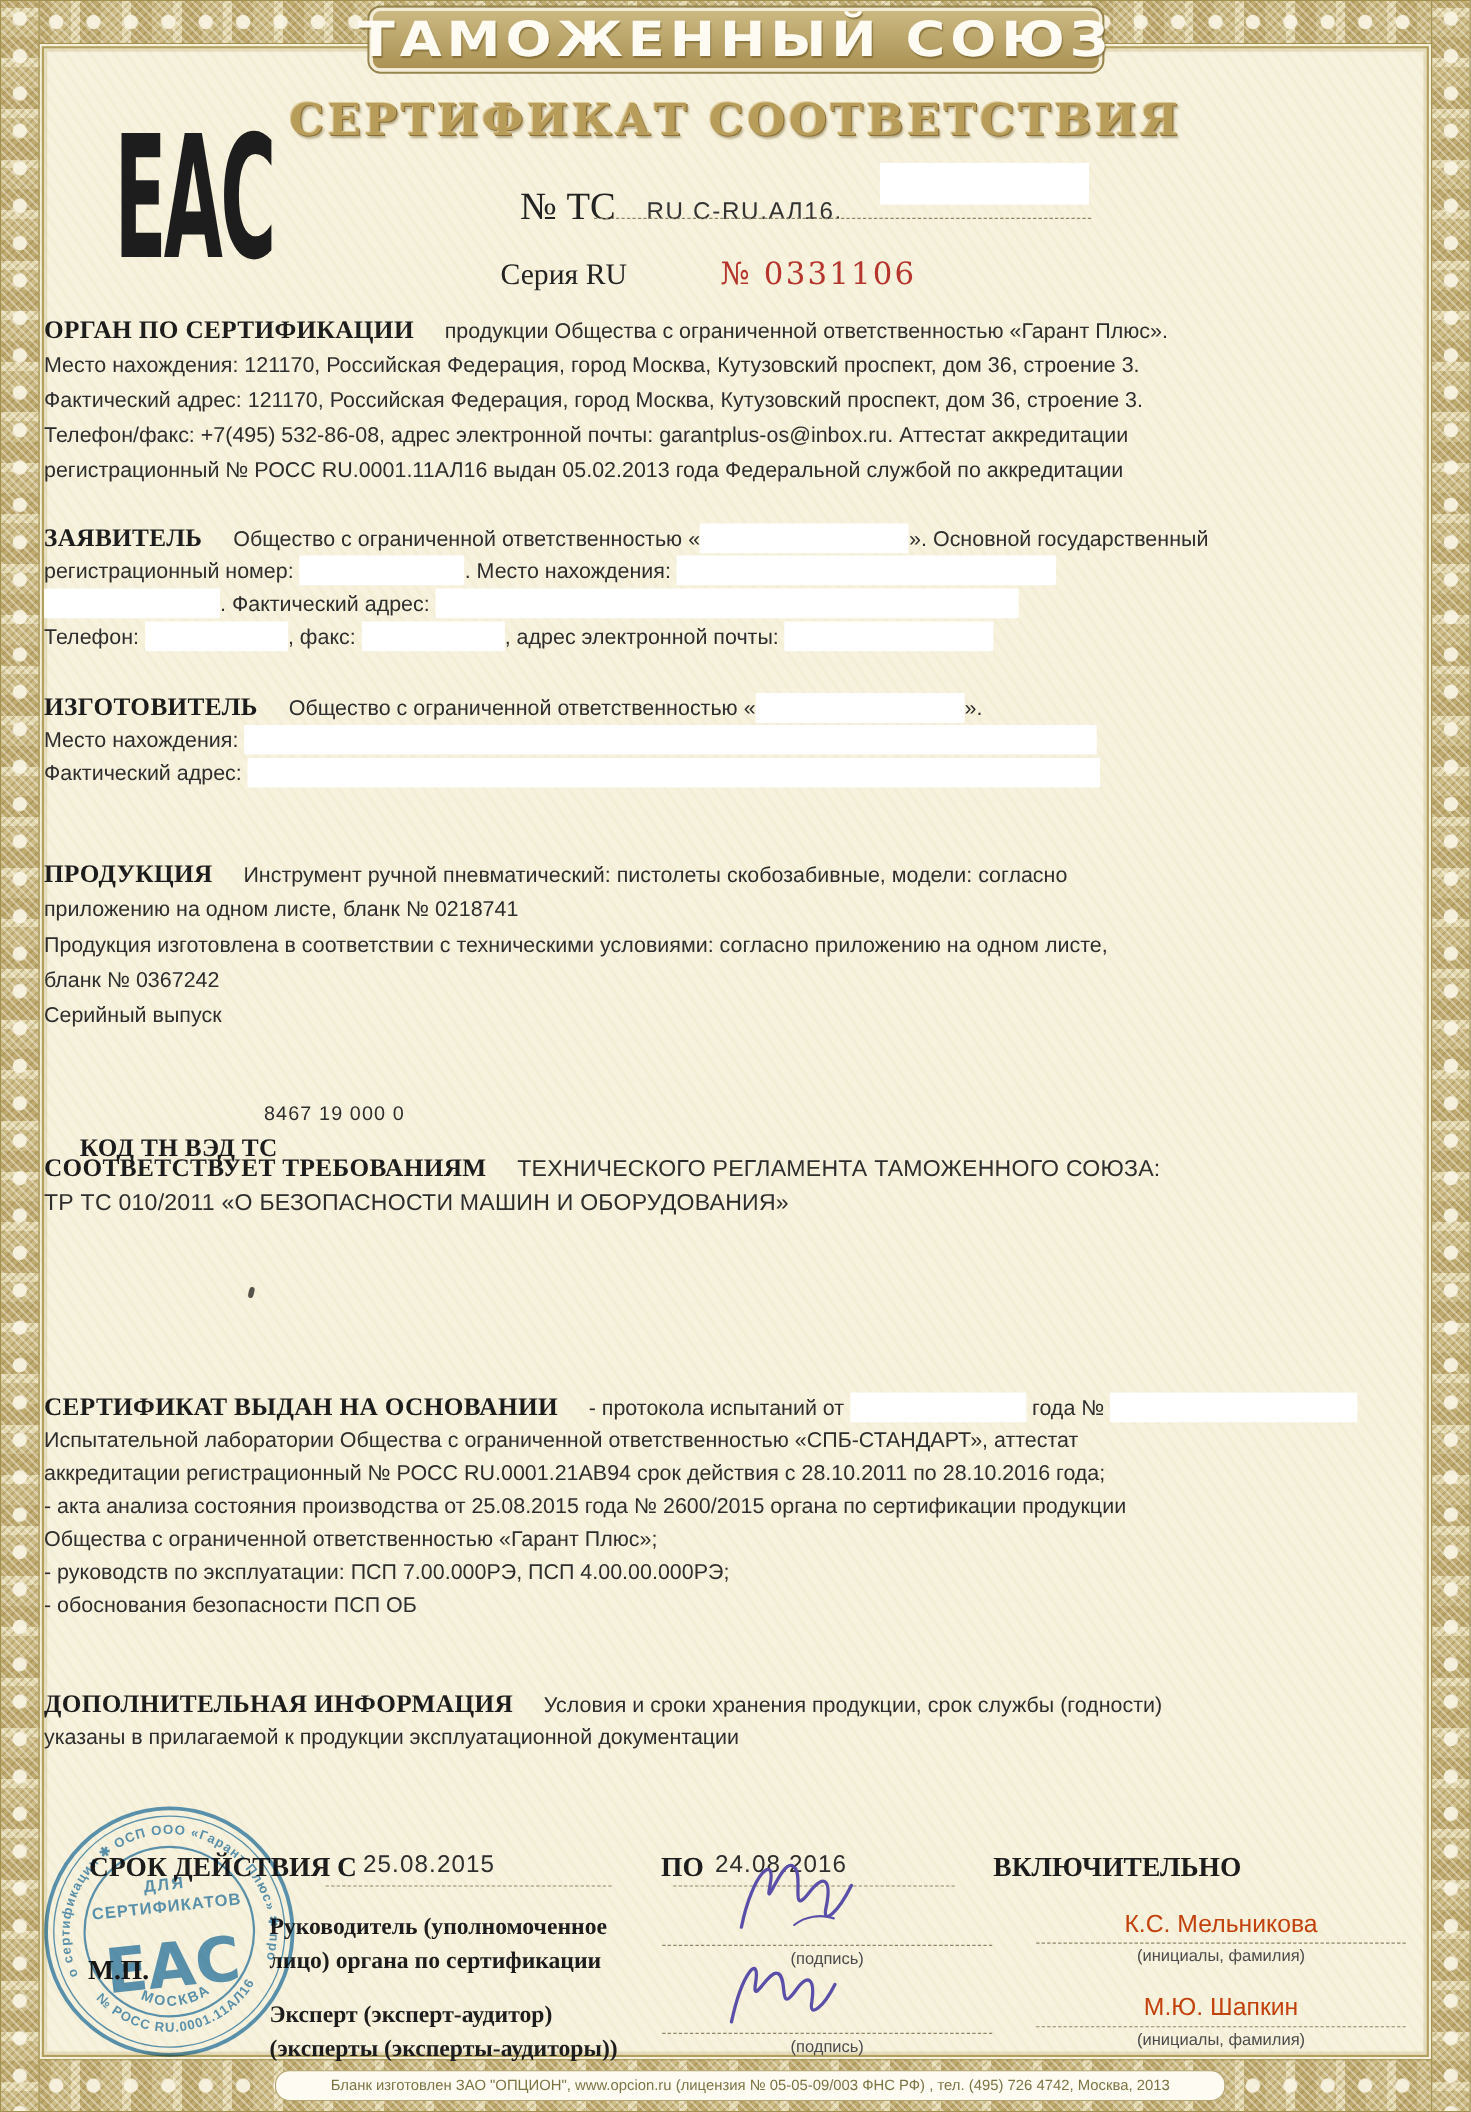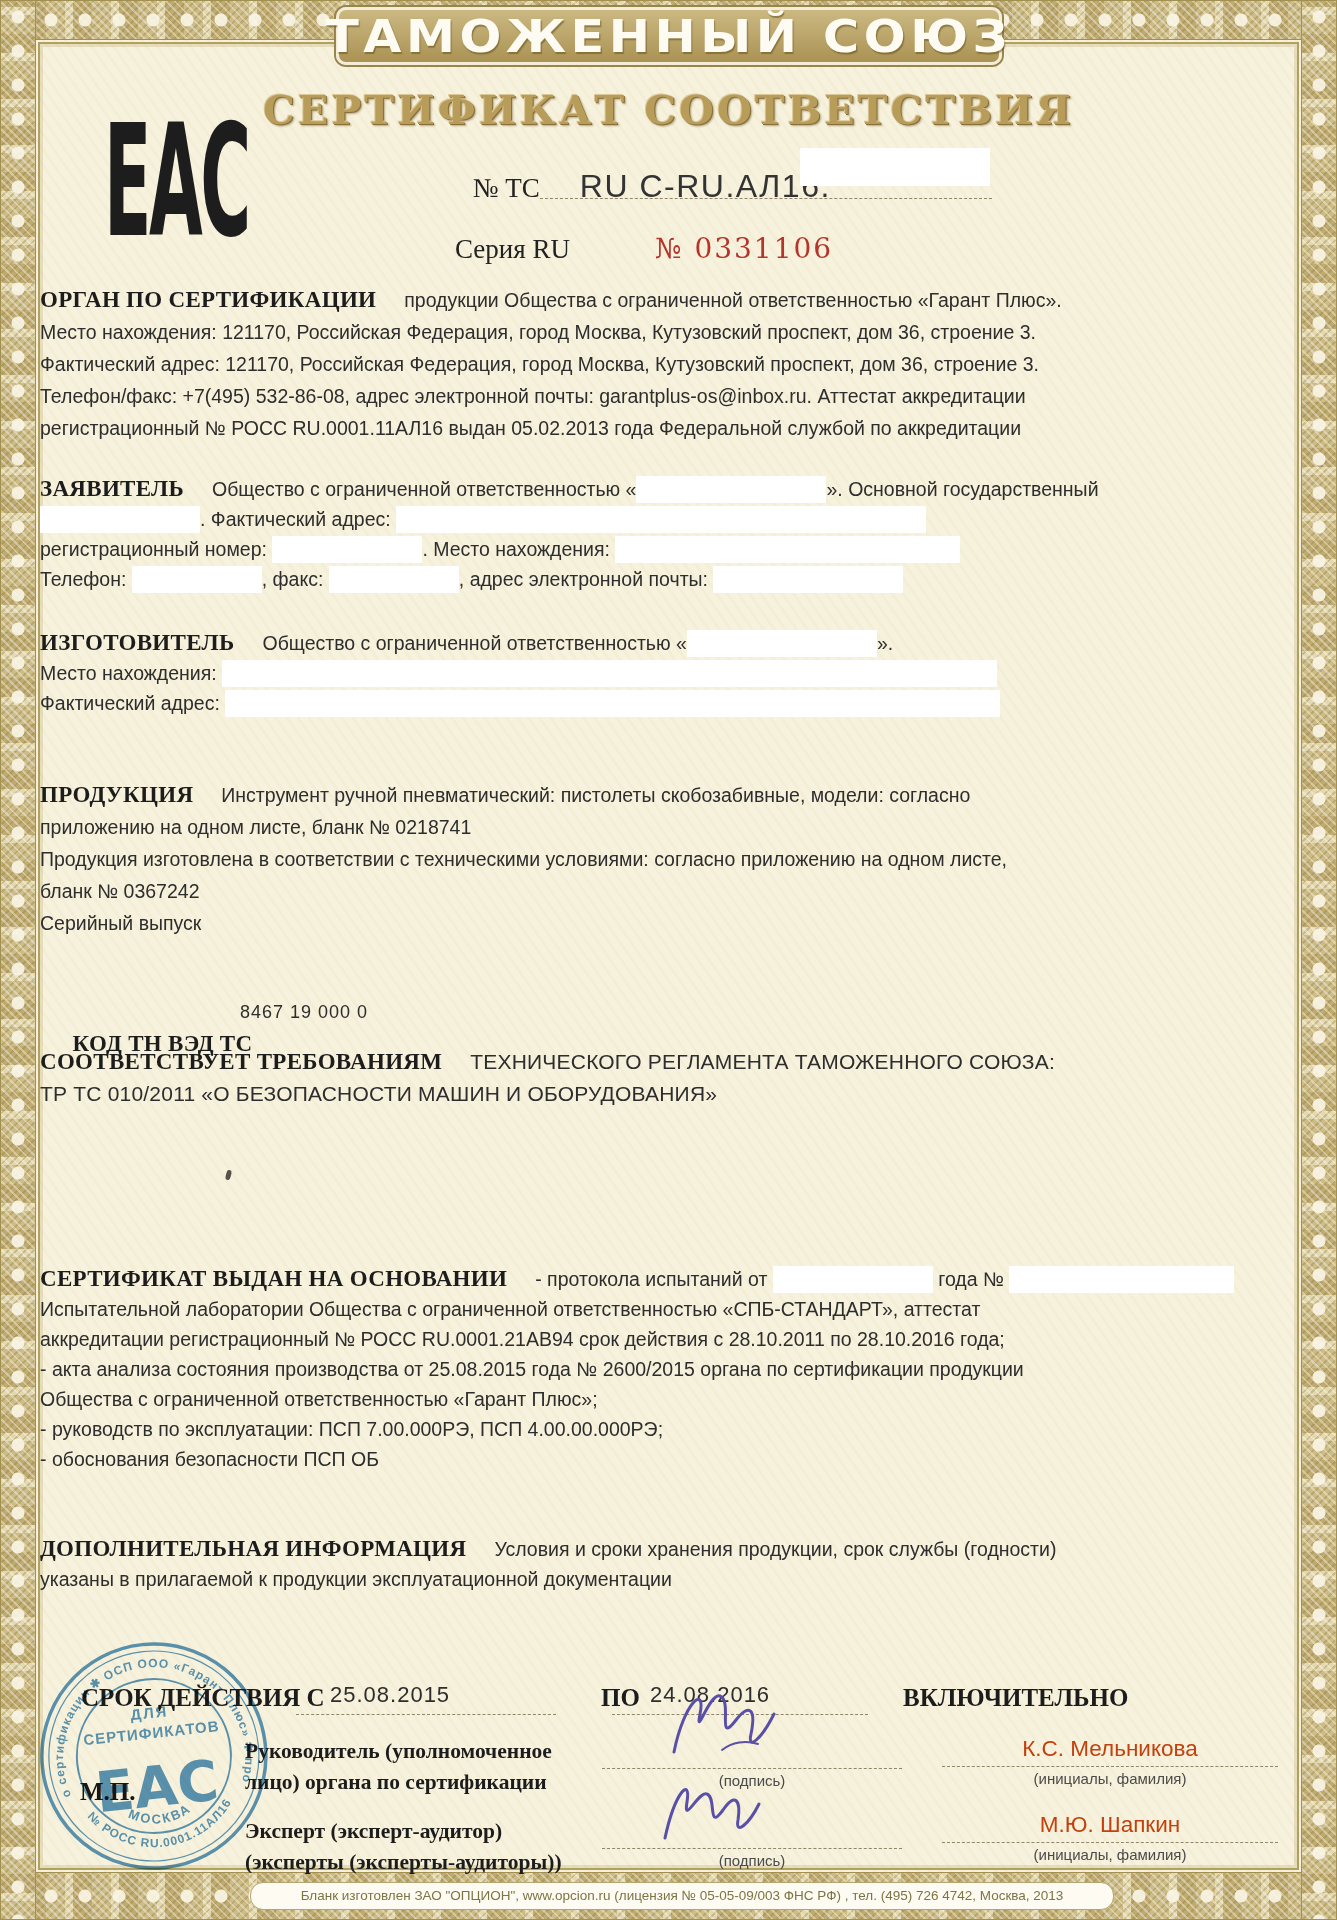--- a/index.html
+++ b/index.html
@@ -33,22 +33,22 @@
       box-shadow:0 0 0 2px #96854e;display:flex;align-items:center;justify-content:center;}
   .banner span{font-family:"DejaVu Sans",sans-serif;font-weight:bold;font-size:44px;letter-spacing:4px;
       color:#fdfbf2;transform:scaleX(1.12);text-shadow:1px 2px 1px rgba(100,80,25,.55);white-space:nowrap;}
   .doc-title{position:absolute;z-index:3;top:86px;left:0;width:100%;text-align:center;
       font-family:"DejaVu Serif",serif;font-weight:bold;font-size:40px;letter-spacing:3px;color:#b89c5a;
       text-shadow:-1px -1px 0 #dcc897,1px 1px 0 #8a7038,2px 2px 2px rgba(100,80,30,.45);}
   .eac-mark{position:absolute;z-index:3;left:104px;top:104px;font-family:"DejaVu Sans",sans-serif;
       font-weight:bold;font-size:112px;line-height:112px;color:#1d1d1d;letter-spacing:-4px;
       transform:scale(.62,1.38);transform-origin:left top;}
   .numline{position:absolute;z-index:3;left:455px;top:150px;white-space:pre;}
-  .numline .lab{font-family:"Liberation Serif",serif;font-size:27px;color:#222;}
-  .numline .val{font-size:32px;letter-spacing:1.5px;color:#333;margin-left:40px;}
+  .numline .lab{font-family:"Liberation Serif",serif;font-size:35px;color:#222;}
+  .numline .val{font-size:22px;letter-spacing:1.5px;color:#333;margin-left:28px;}
   .dashline{position:absolute;z-index:3;border-bottom:1.5px dashed #8f8568;}
   .seriesline{position:absolute;z-index:3;left:455px;top:234px;}
   .seriesline .lab{font-family:"Liberation Serif",serif;font-size:27px;color:#222;}
   .seriesline .red{position:absolute;left:200px;top:-2px;color:#b5352c;font-family:"DejaVu Serif",serif;
       font-size:28px;letter-spacing:2px;white-space:pre;}
   
   .sec{position:absolute;z-index:3;left:40px;width:1260px;font-size:19.5px;color:#2d2d2d;}
   .sec .line{white-space:pre;}
   .lh30 .line{line-height:30px;height:30px;}
   .lh32 .line{line-height:32px;height:32px;}
@@ -111,22 +111,22 @@
   <div class="sec lh32" style="top:284px;">
     <div class="line"><span class="sec-label">ОРГАН ПО СЕРТИФИКАЦИИ</span><span>продукции Общества с ограниченной ответственностью «Гарант Плюс».</span></div>
     <div class="line">Место нахождения: 121170, Российская Федерация, город Москва, Кутузовский проспект, дом 36, строение 3.</div>
     <div class="line">Фактический адрес: 121170, Российская Федерация, город Москва, Кутузовский проспект, дом 36, строение 3.</div>
     <div class="line">Телефон/факс: +7(495) 532-86-08, адрес электронной почты: garantplus-os@inbox.ru. Аттестат аккредитации</div>
     <div class="line">регистрационный № РОСС RU.0001.11АЛ16 выдан 05.02.2013 года Федеральной службой по аккредитации</div>
   </div>
 
   <div class="sec lh30" style="top:474px;">
     <div class="line"><span class="sec-label">ЗАЯВИТЕЛЬ</span><span><span>Общество с ограниченной ответственностью «</span><span class="redact" style="width: 190px;"></span><span>». Основной государственный</span></span></div>
+    <div class="line"><span>регистрационный номер: </span><span class="redact" style="width: 150px;"></span><span>. Место нахождения: </span><span class="redact" style="width: 345px;"></span></div>
     <div class="line"><span class="redact" style="width: 160px;"></span><span>. Фактический адрес: </span><span class="redact" style="width: 530px;"></span></div>
-    <div class="line"><span>регистрационный номер: </span><span class="redact" style="width: 150px;"></span><span>. Место нахождения: </span><span class="redact" style="width: 345px;"></span></div>
     <div class="line"><span>Телефон: </span><span class="redact" style="width: 130px;"></span><span>, факс: </span><span class="redact" style="width: 130px;"></span><span>, адрес электронной почты: </span><span class="redact" style="width: 190px;"></span></div>
   </div>
 
   <div class="sec lh30" style="top:628px;">
     <div class="line"><span class="sec-label">ИЗГОТОВИТЕЛЬ</span><span><span>Общество с ограниченной ответственностью «</span><span class="redact" style="width: 190px;"></span><span>».</span></span></div>
     <div class="line"><span>Место нахождения: </span><span class="redact" style="width: 775px;"></span></div>
     <div class="line"><span>Фактический адрес: </span><span class="redact" style="width: 775px;"></span></div>
   </div>
 
   <div class="sec lh32" style="top:779px;">

